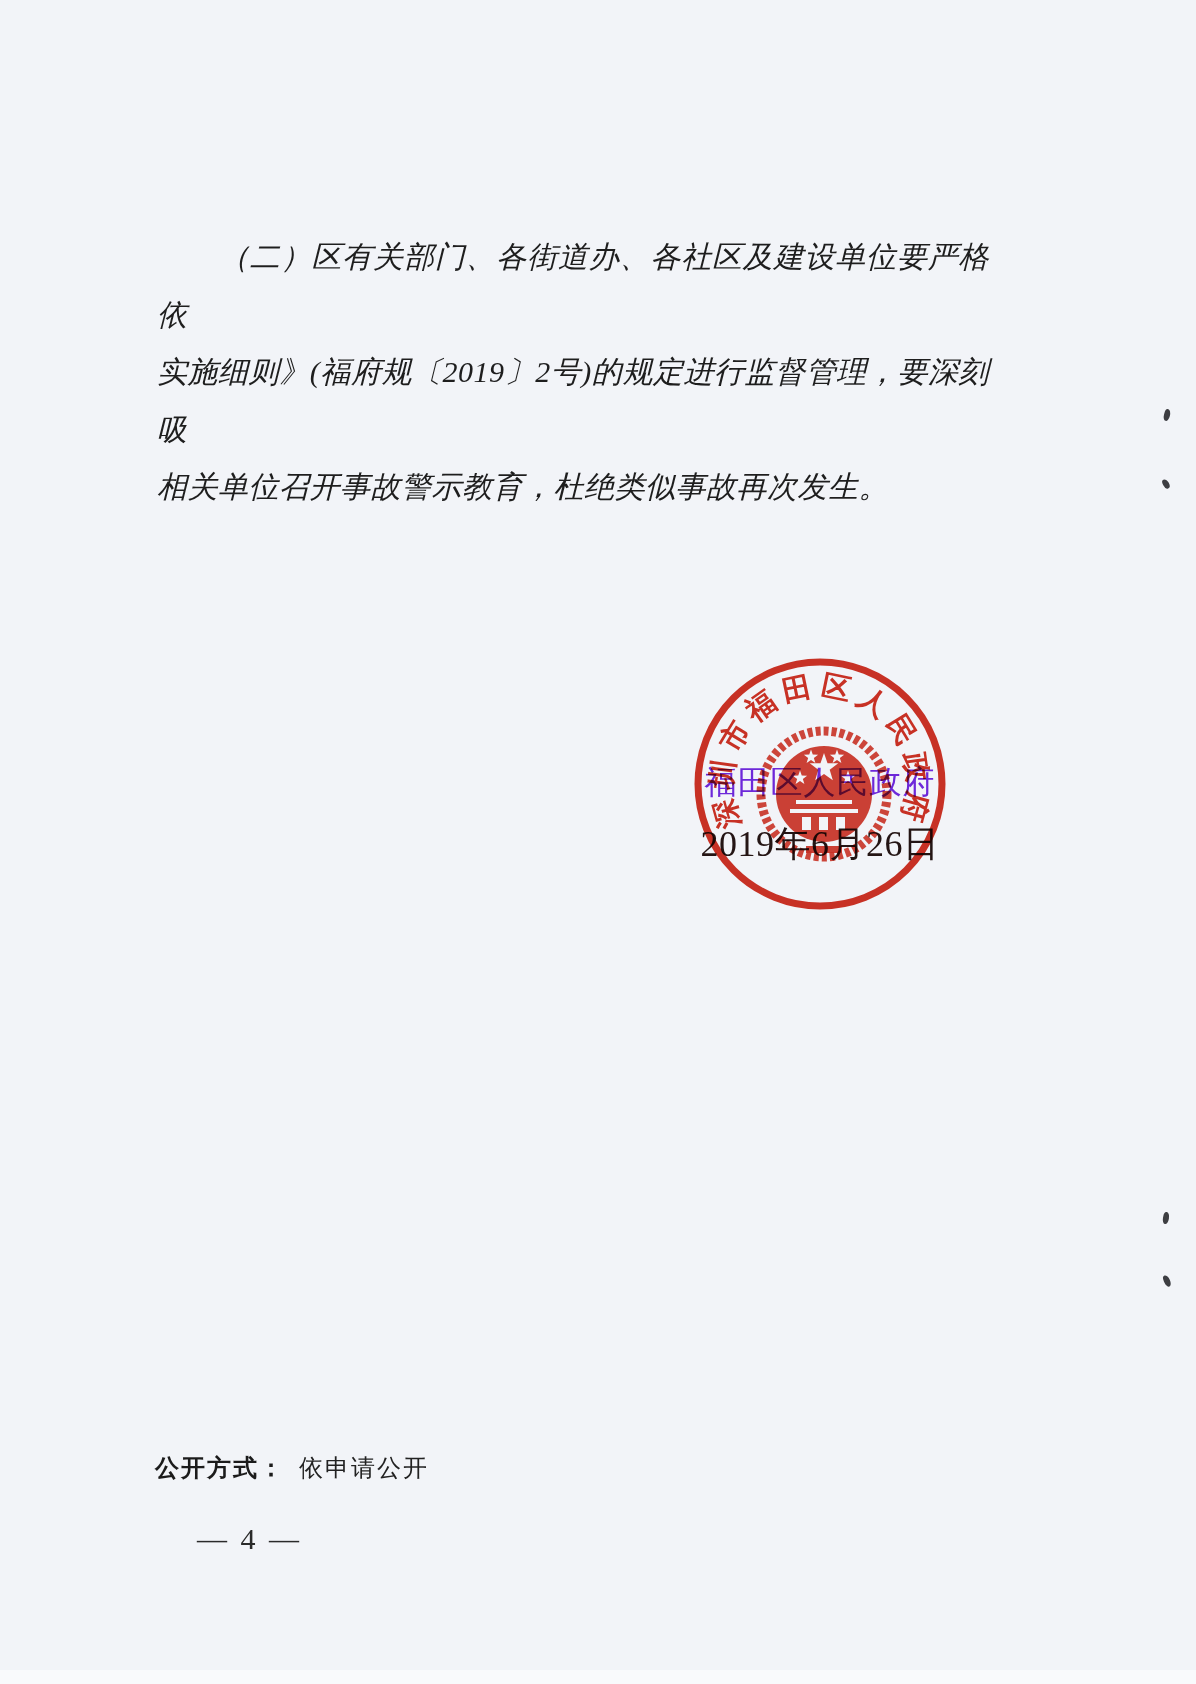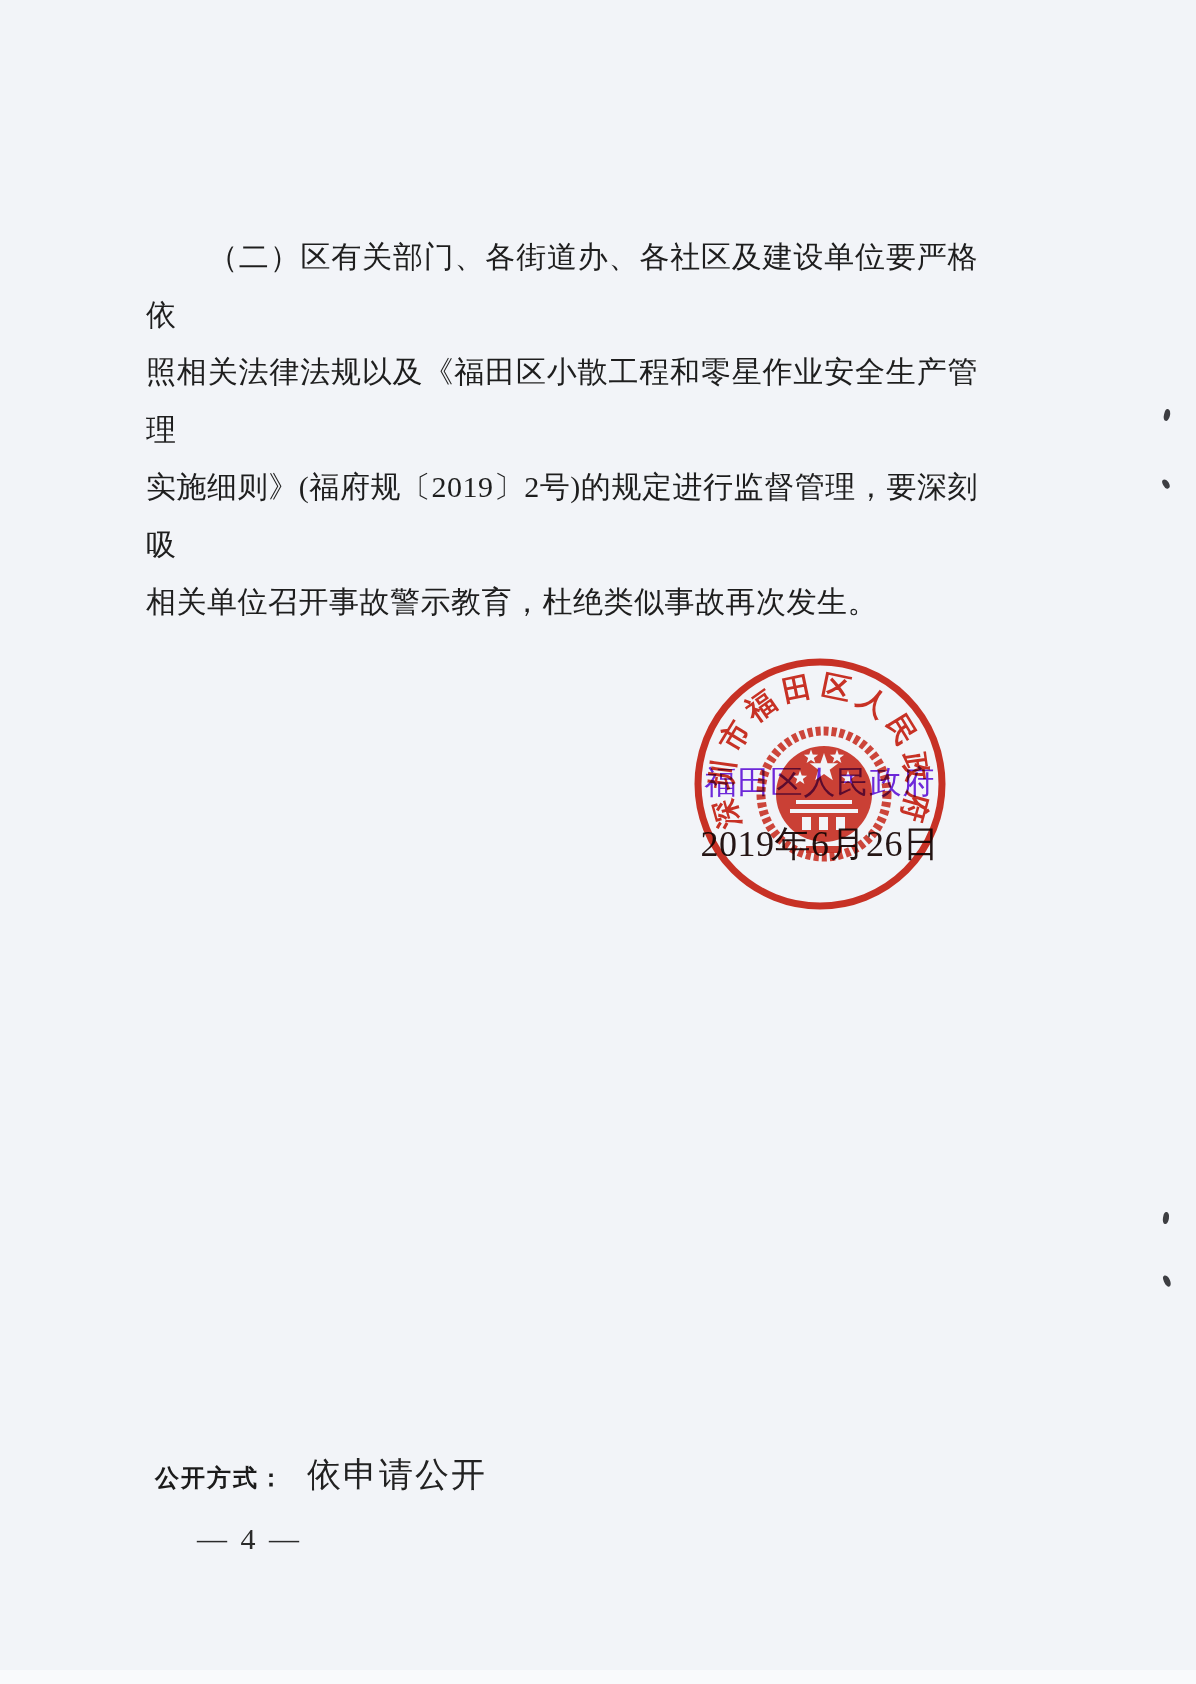--- a/index.html
+++ b/index.html
@@ -10,22 +10,22 @@
     overflow:hidden;
     font-family:"Liberation Serif","DejaVu Serif",serif;
     color:#1e1e1e;
   }
   .page::after{ 
     content:"";position:absolute;left:0;bottom:0;width:100%;height:14px;
     background:#fafbfd;opacity:.8;
   }
   
   .body-text{
-    position:absolute;left:146px;top:228px;width:832px;
-    font-size:30px;line-height:57.5px;letter-spacing:.5px;
+    position:absolute;left:157px;top:228px;width:832px;
+    font-size:30px;line-height:57.5px;letter-spacing:.5px;font-style:italic;
   }
   .line{width:832px;}
   .line.justify{text-align:justify;text-align-last:justify;}
   .line.indent{text-indent:62px;}
   
   .sig-name{
     position:absolute;left:690px;top:761px;width:260px;
     text-align:center;font-size:32px;letter-spacing:1px;color:#6d28d9;
   }
   .sig-date{
@@ -44,21 +44,21 @@
   
   .footer-row{
     position:absolute;left:155px;top:1452px;
     display:flex;align-items:baseline;
   }
   .footer-label{
     font-family:"Liberation Sans","DejaVu Sans",sans-serif;
     font-weight:bold;font-size:24px;letter-spacing:2px;color:#1b1b1b;
   }
   .footer-value{
-    font-size:34px;letter-spacing:2px;margin-left:22px;color:#222;
+    font-size:24px;letter-spacing:2px;margin-left:14px;color:#222;
   }
   .page-num{
     position:absolute;left:197px;top:1522px;
     font-size:30px;letter-spacing:3px;color:#2a2a2a;
   }
   
   .speck{
     position:absolute;width:6px;height:12px;background:#1d1d22;
     border-radius:45% 55% 50% 50%;opacity:.85;
   }
@@ -67,21 +67,20 @@
   .speck.s3{left:1163px;top:1212px;transform:rotate(10deg);}
   .speck.s4{left:1164px;top:1275px;transform:rotate(-24deg);}
 </style>
 </head>
 <body>
 
 <div class="page">
 
   <div class="body-text">
     <div class="line justify indent">（二）区有关部门、各街道办、各社区及建设单位要严格依</div>
-    <div class="line justify">照相关法律法规以及《福田区小散工程和零星作业安全生产管理</div>
     <div class="line justify">实施细则》(福府规〔2019〕2号)的规定进行监督管理，要深刻吸</div>
     <div class="line">相关单位召开事故警示教育，杜绝类似事故再次发生。</div>
   </div>
 
   <div class="sig-name">福田区人民政府</div>
   <div class="sig-date">2019年6月26日</div>
 
   <svg class="seal" viewBox="0 0 260 260">
     <defs>
       <path id="sealArc" d="M 52.3 171.3 A 88 88 0 1 1 207.7 171.3" fill="none"></path>

